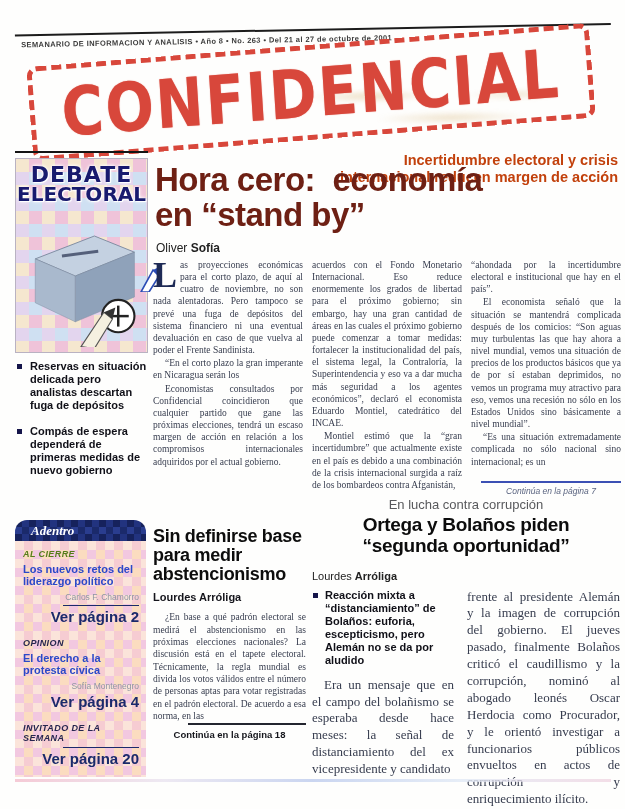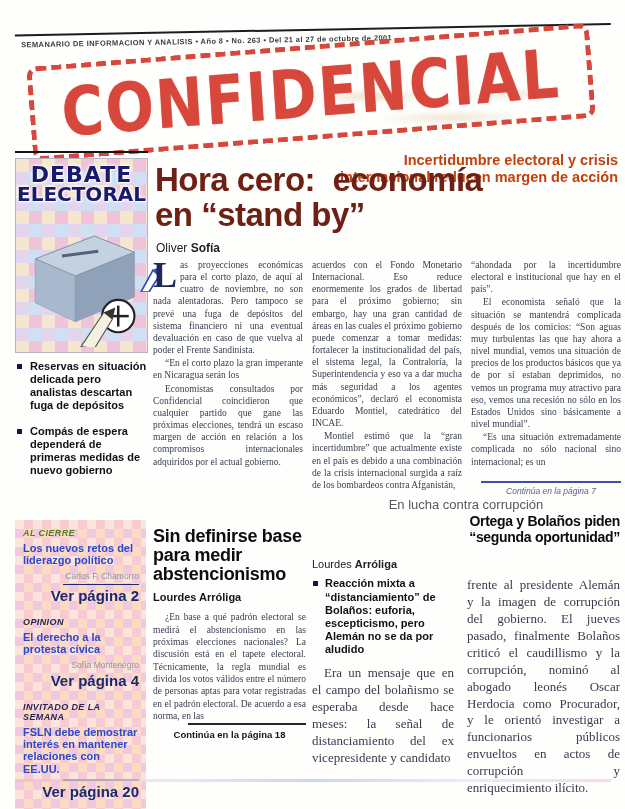--- a/index.html
+++ b/index.html
@@ -105,21 +105,21 @@
   .second-headline{font-weight:bold;font-size:18px;line-height:1.06;color:#0d0d0d;letter-spacing:-.3px;}
   .second-byline{font-weight:bold;font-size:11px;margin-top:7px;color:#15151c;}
   .second-body{margin-top:8px;font-family:"Liberation Serif",serif;font-size:9.5px;line-height:1.3;
     text-align:justify;color:var(--body_ink);text-indent:12px;}
   .second-underline{height:1.5px;background:#23252f;width:118px;margin:1px 0 4px auto;}
   .second-continua{font-weight:bold;font-size:9.5px;color:#15161c;text-align:center;}
 
   
   .third{left:312px;top:497px;width:308px;}
   .third-kicker{text-align:center;font-size:13px;color:#58595c;}
-  .third-headline{text-align:right;font-weight:bold;font-size:14px;line-height:1.12;
+  .third-headline{text-align:center;font-weight:bold;font-size:19px;line-height:1.12;
     color:#0c0c0c;letter-spacing:-.3px;margin-top:2px;}
   .third-byline{margin-top:13px;font-size:11px;}
   .third-cols{margin-top:7px;display:flex;gap:13px;}
   .tcol-left{width:142px;}
   .tcol-right{width:153px;}
   .third-bullet{position:relative;padding-left:13px;
     font-weight:bold;font-size:11px;line-height:1.2;color:#101018;}
   .third-bullet::before{content:"";position:absolute;left:1px;top:4px;width:5px;height:5px;background:#15154a;}
   .tpara{font-family:Liberation Serif, serif;font-size:13px;line-height:1.3;
     text-align:justify;color:var(--body_ink);}
@@ -164,37 +164,37 @@
     <polygon points="88,110 97,117 100,105" fill="#333333"></polygon>
   </svg>
 </div>
 
 <div class="abs bullets">
   <div class="bullet-item">Reservas en situación delicada pero analistas descartan fuga de depósitos</div>
   <div class="bullet-item">Compás de espera dependerá de primeras medidas de nuevo gobierno</div>
 </div>
 
 <div class="abs adentro">
+  <div class="adentro-header">Adentro</div>
   <div class="adentro-body">
     <div class="ad-item">
       <div class="ad-kicker green">AL CIERRE</div>
       <div class="ad-title">Los nuevos retos del liderazgo político</div>
       <div class="ad-author">Carlos F. Chamorro</div>
       <div class="ad-rule"></div>
       <div class="ad-page">Ver página 2</div>
     </div>
     <div class="ad-item">
       <div class="ad-kicker dark">OPINION</div>
       <div class="ad-title">El derecho a la protesta cívica</div>
       <div class="ad-author">Sofía Montenegro</div>
       <div class="ad-page">Ver página 4</div>
     </div>
     <div class="ad-item">
       <div class="ad-kicker dark">INVITADO DE LA SEMANA</div>
-      <div class="ad-title">FSLN debe demostrar interés en mantener relaciones con EE.UU.</div>
 
       <div class="ad-rule"></div>
       <div class="ad-page">Ver página 20</div>
     </div>
   </div>
 </div>
 
 <div class="abs lead-headline">Hora cero:  economía
 en “stand by”</div>
 <div class="abs lead-byline byline">

